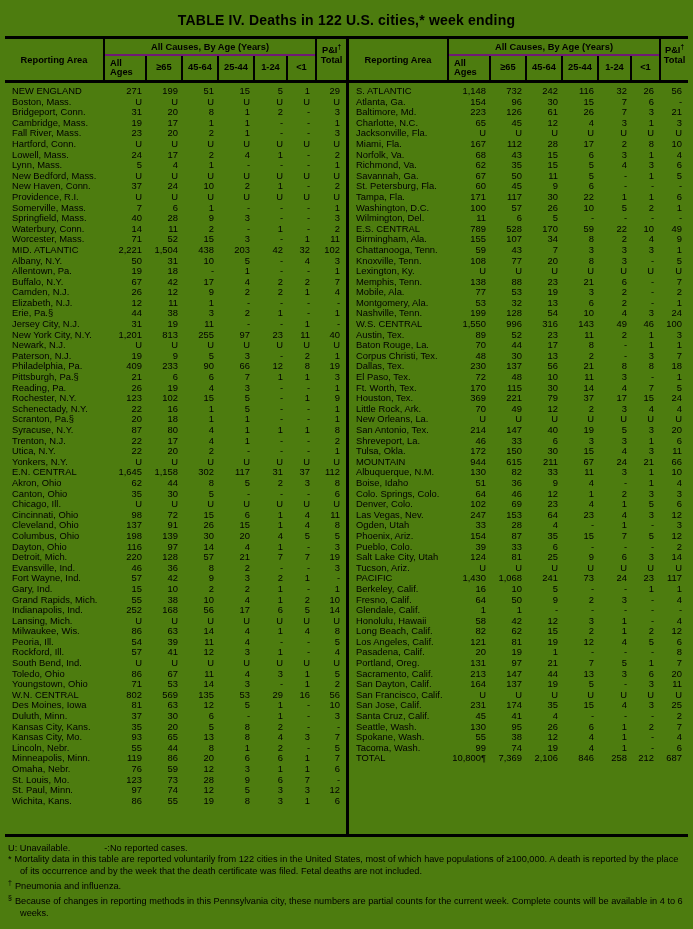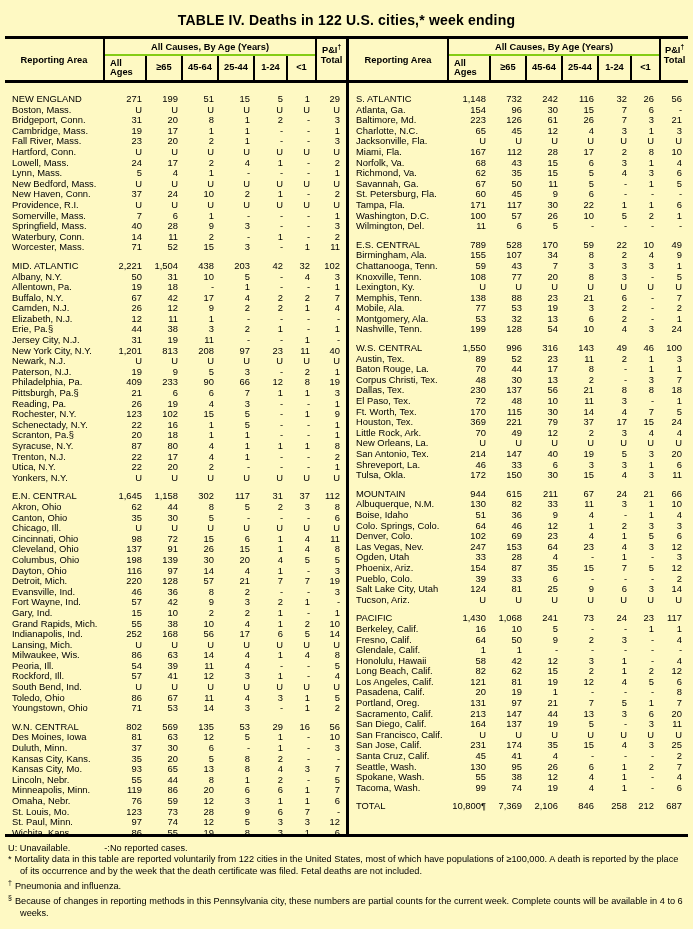--- a/index.html
+++ b/index.html
@@ -3,57 +3,57 @@
 <meta charset="utf-8">
 <style>
   * { box-sizing: border-box; margin: 0; padding: 0; }
   html, body { background: #ffffff; }
   body {
     width: 693px; height: 929px;
     color: #000;
     font-family: "Liberation Sans", "DejaVu Sans", sans-serif;
     overflow: hidden;
   }
-  .page { position: relative; width: 693px; height: 929px; background: #fef9c3; }
+  .page { position: relative; width: 693px; height: 929px; background: #4d7c0f; }
 
   
   .title-block { padding-top: 12px; text-align: center; }
   .title-line { font-weight: 700; font-size: 14px; line-height: 17px; letter-spacing: 0.2px; }
 
   
   .table-wrap { margin: 7px 5px 0 5px; border-top: 3px solid #000; border-bottom: 3px solid #000; }
 
   
   .header-row { display: flex; border-bottom: 3px solid #000; }
   .panel-head {
     display: grid;
     grid-template-columns: 100px 42px 36px 36px 36px 33px 27px 1fr;
     grid-template-rows: 17px 24px;
     font-weight: 700; font-size: 9.3px;
   }
   .panel-head.left { width: 341px; }
   .panel-head.right { flex: 1; border-left: 3px solid #000; }
   .h-area { grid-column: 1; grid-row: 1 / 3; border-right: 2px solid #000;
             display: flex; align-items: center; justify-content: center; }
-  .h-causes { grid-column: 2 / 8; grid-row: 1; border-bottom: 2px solid #84cc16;
+  .h-causes { grid-column: 2 / 8; grid-row: 1; border-bottom: 2px solid #701a75;
               display: flex; align-items: center; justify-content: center; white-space: nowrap; }
   .h-age { grid-row: 2; border-right: 2px solid #000;
            display: flex; align-items: center; justify-content: center;
            text-align: left; line-height: 9.5px; padding: 5px; }
   .h-age.last { border-right: none; }
   .h-pi { grid-column: 8; grid-row: 1 / 3; border-left: 2px solid #000;
           text-align: center; padding-top: 3px; line-height: 10px; }
   .h-pi sup { font-size: 6.5px; }
 
   
   .body-row { display: flex; height: 751px; overflow: hidden; }
   .panel-body { padding-top: 3px; }
   .panel-body.left { width: 341px; }
   .panel-body.right { flex: 1; border-left: 3px solid #000; }
-  .section { margin-top: 8px; }
+  .section { margin-top: 0; }
   .section + .section { }
   .trow {
     display: grid;
     grid-template-columns: 100px 42px 36px 36px 36px 33px 27px 1fr;
     font-size: 9.4px; line-height: 10.6px; height: 10.6px;
   }
   .c-area { padding-left: 7px; white-space: nowrap; }
   .c-num { text-align: right; padding-right: 5px; font-variant-numeric: tabular-nums; white-space: nowrap; }
   .c-num.pi { padding-right: 6px; }
 
@@ -336,21 +336,21 @@
               <span class="c-num">11</span>
               <span class="c-num">-</span>
               <span class="c-num">-</span>
               <span class="c-num">1</span>
               <span class="c-num pi">-</span>
             </div>
             <div class="trow">
               <span class="c-area">New York City, N.Y.</span>
               <span class="c-num">1,201</span>
               <span class="c-num">813</span>
-              <span class="c-num">208</span>
+              <span class="c-num">255</span>
               <span class="c-num">97</span>
               <span class="c-num">23</span>
               <span class="c-num">11</span>
               <span class="c-num pi">40</span>
             </div>
             <div class="trow">
               <span class="c-area">Newark, N.J.</span>
               <span class="c-num">U</span>
               <span class="c-num">U</span>
               <span class="c-num">U</span>
@@ -1359,21 +1359,21 @@
               <span class="c-area">Sacramento, Calif.</span>
               <span class="c-num">213</span>
               <span class="c-num">147</span>
               <span class="c-num">44</span>
               <span class="c-num">13</span>
               <span class="c-num">3</span>
               <span class="c-num">6</span>
               <span class="c-num pi">20</span>
             </div>
             <div class="trow">
-              <span class="c-area">San Diego, Calif.</span>
+              <span class="c-area">San Dayton, Calif.</span>
               <span class="c-num">164</span>
               <span class="c-num">137</span>
               <span class="c-num">19</span>
               <span class="c-num">5</span>
               <span class="c-num">-</span>
               <span class="c-num">3</span>
               <span class="c-num pi">11</span>
             </div>
             <div class="trow">
               <span class="c-area">San Francisco, Calif.</span>

